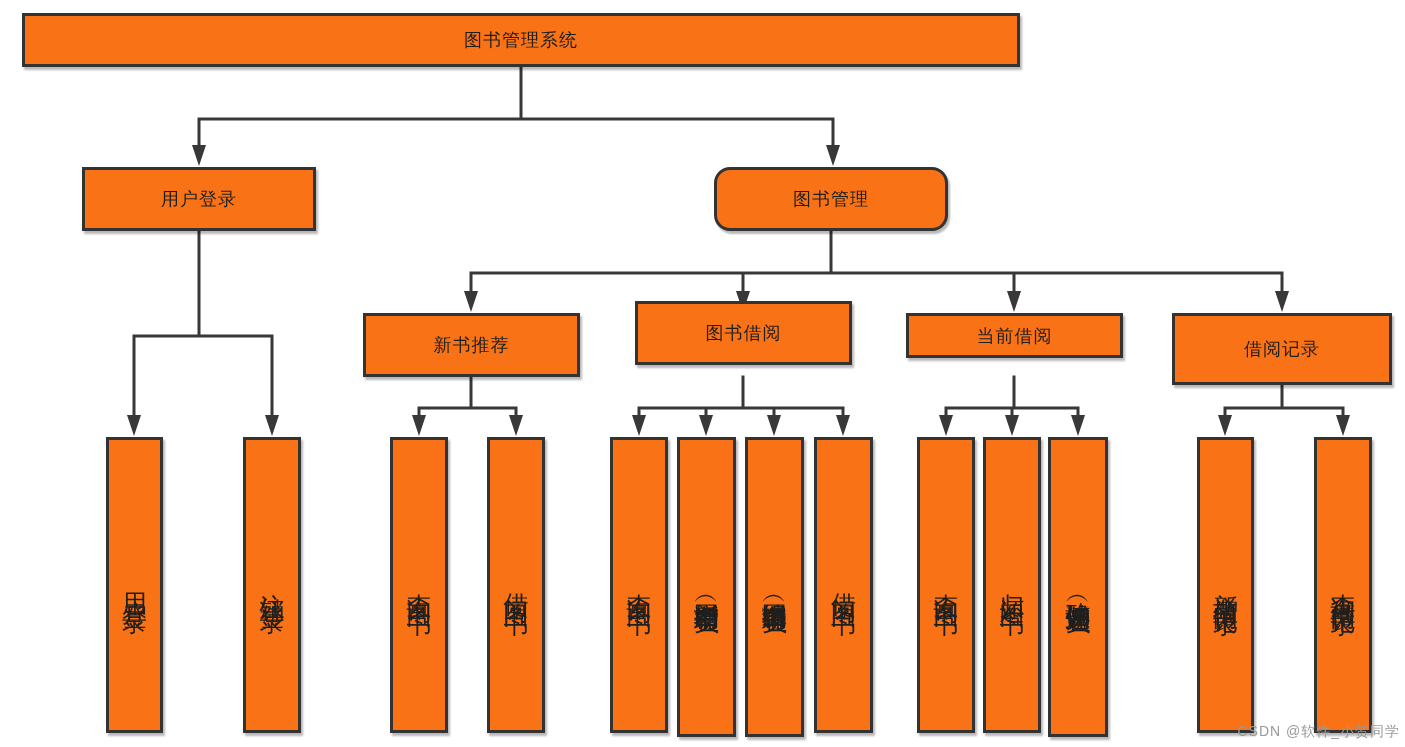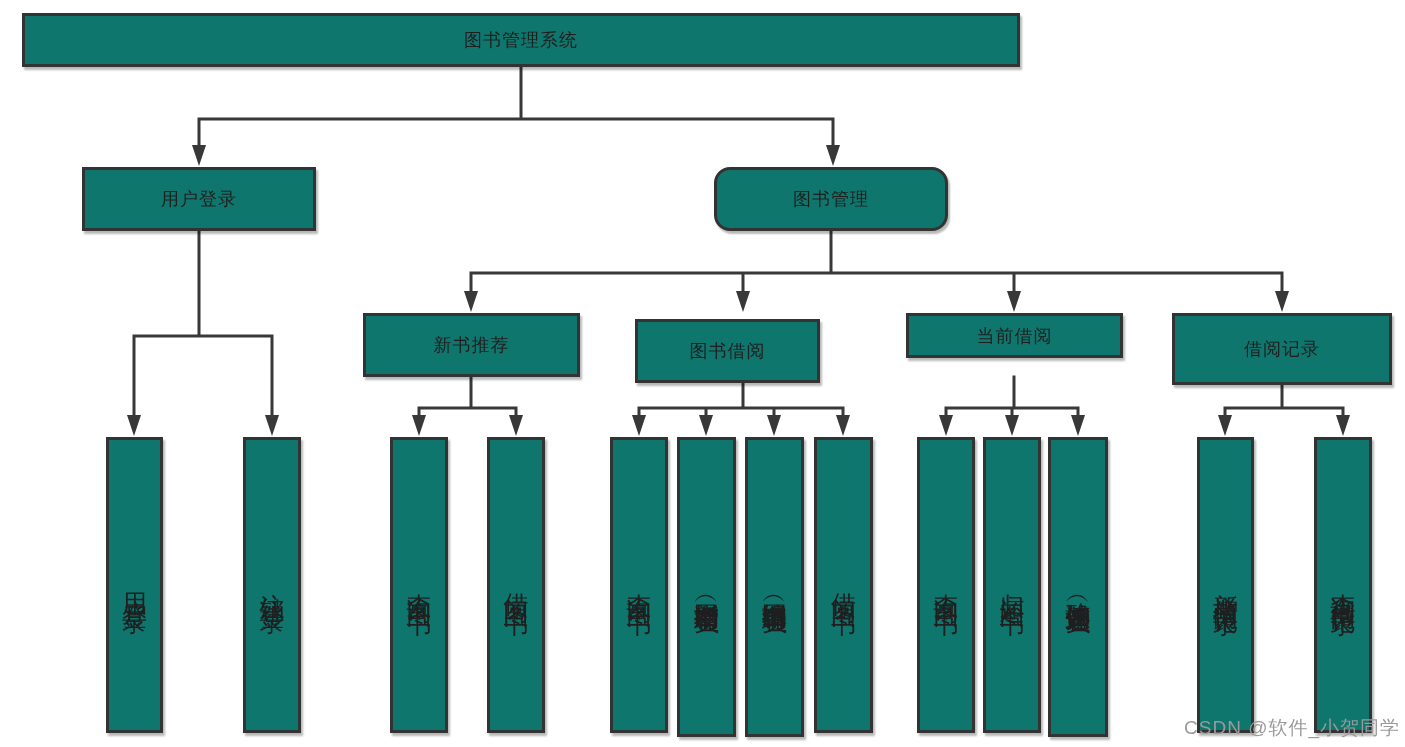--- a/index.html
+++ b/index.html
@@ -17,21 +17,21 @@
   }
   .connectors {
     position: absolute;
     left: 0;
     top: 0;
     z-index: 1;
   }
   .node {
     position: absolute;
     box-sizing: border-box;
-    background: #0f766e;
+    background: #f97316;
     border: 3px solid #333333;
     color: #1f1f1f;
     display: flex;
     align-items: center;
     justify-content: center;
     z-index: 2;
     box-shadow: 2px 3px 2px rgba(0,0,0,0.28);
   }
   .hbox {
     font-size: 18px;
@@ -44,21 +44,21 @@
     font-size: 25px;
     line-height: 1.0;
   }
   .v4 { letter-spacing: 6px; }
   .v6 { letter-spacing: 4px; }
   .v9 { letter-spacing: 1px; }
   .watermark {
     position: absolute;
     right: 5px;
     bottom: 6px;
-    font-size: 19px;
+    font-size: 14px;
     color: #9a9a9a;
     z-index: 3;
     letter-spacing: 1px;
     white-space: nowrap;
     margin-top: 19px;
   }
 </style>
 </head>
 <body>
 
@@ -103,21 +103,21 @@
       <path d="M1343,436 l-7,-21 l14,0 z"></path>
     </g>
   </svg>
 
   <div class="node hbox" style="left:22px; top:13px; width:998px; height:54px;">图书管理系统</div>
 
   <div class="node hbox" style="left:82px; top:167px; width:234px; height:64px;">用户登录</div>
   <div class="node hbox" style="left:714px; top:167px; width:234px; height:64px;border-radius:16px;">图书管理</div>
 
   <div class="node hbox" style="left:363px; top:313px; width:217px; height:64px;">新书推荐</div>
-  <div class="node hbox" style="left:635px; top:319px; width:185px; height:64px;">图书借阅</div>
+  <div class="node hbox" style="left:635px; top:301px; width:217px; height:64px;">图书借阅</div>
   <div class="node hbox" style="left:906px; top:313px; width:217px; height:45px;">当前借阅</div>
   <div class="node hbox" style="left:1172px; top:313px; width:220px; height:72px;">借阅记录</div>
 
   <div class="node vbox v4" style="left:106px; top:437px; width:57px; height:296px;">用户登录</div>
   <div class="node vbox v4" style="left:243px; top:437px; width:58px; height:296px;">注销登录</div>
 
   <div class="node vbox v4" style="left:390px; top:437px; width:58px; height:296px;">查询图书</div>
   <div class="node vbox v4" style="left:487px; top:437px; width:58px; height:296px;">借阅图书</div>
 
   <div class="node vbox v4" style="left:610px; top:437px; width:58px; height:296px;">查询图书</div>

